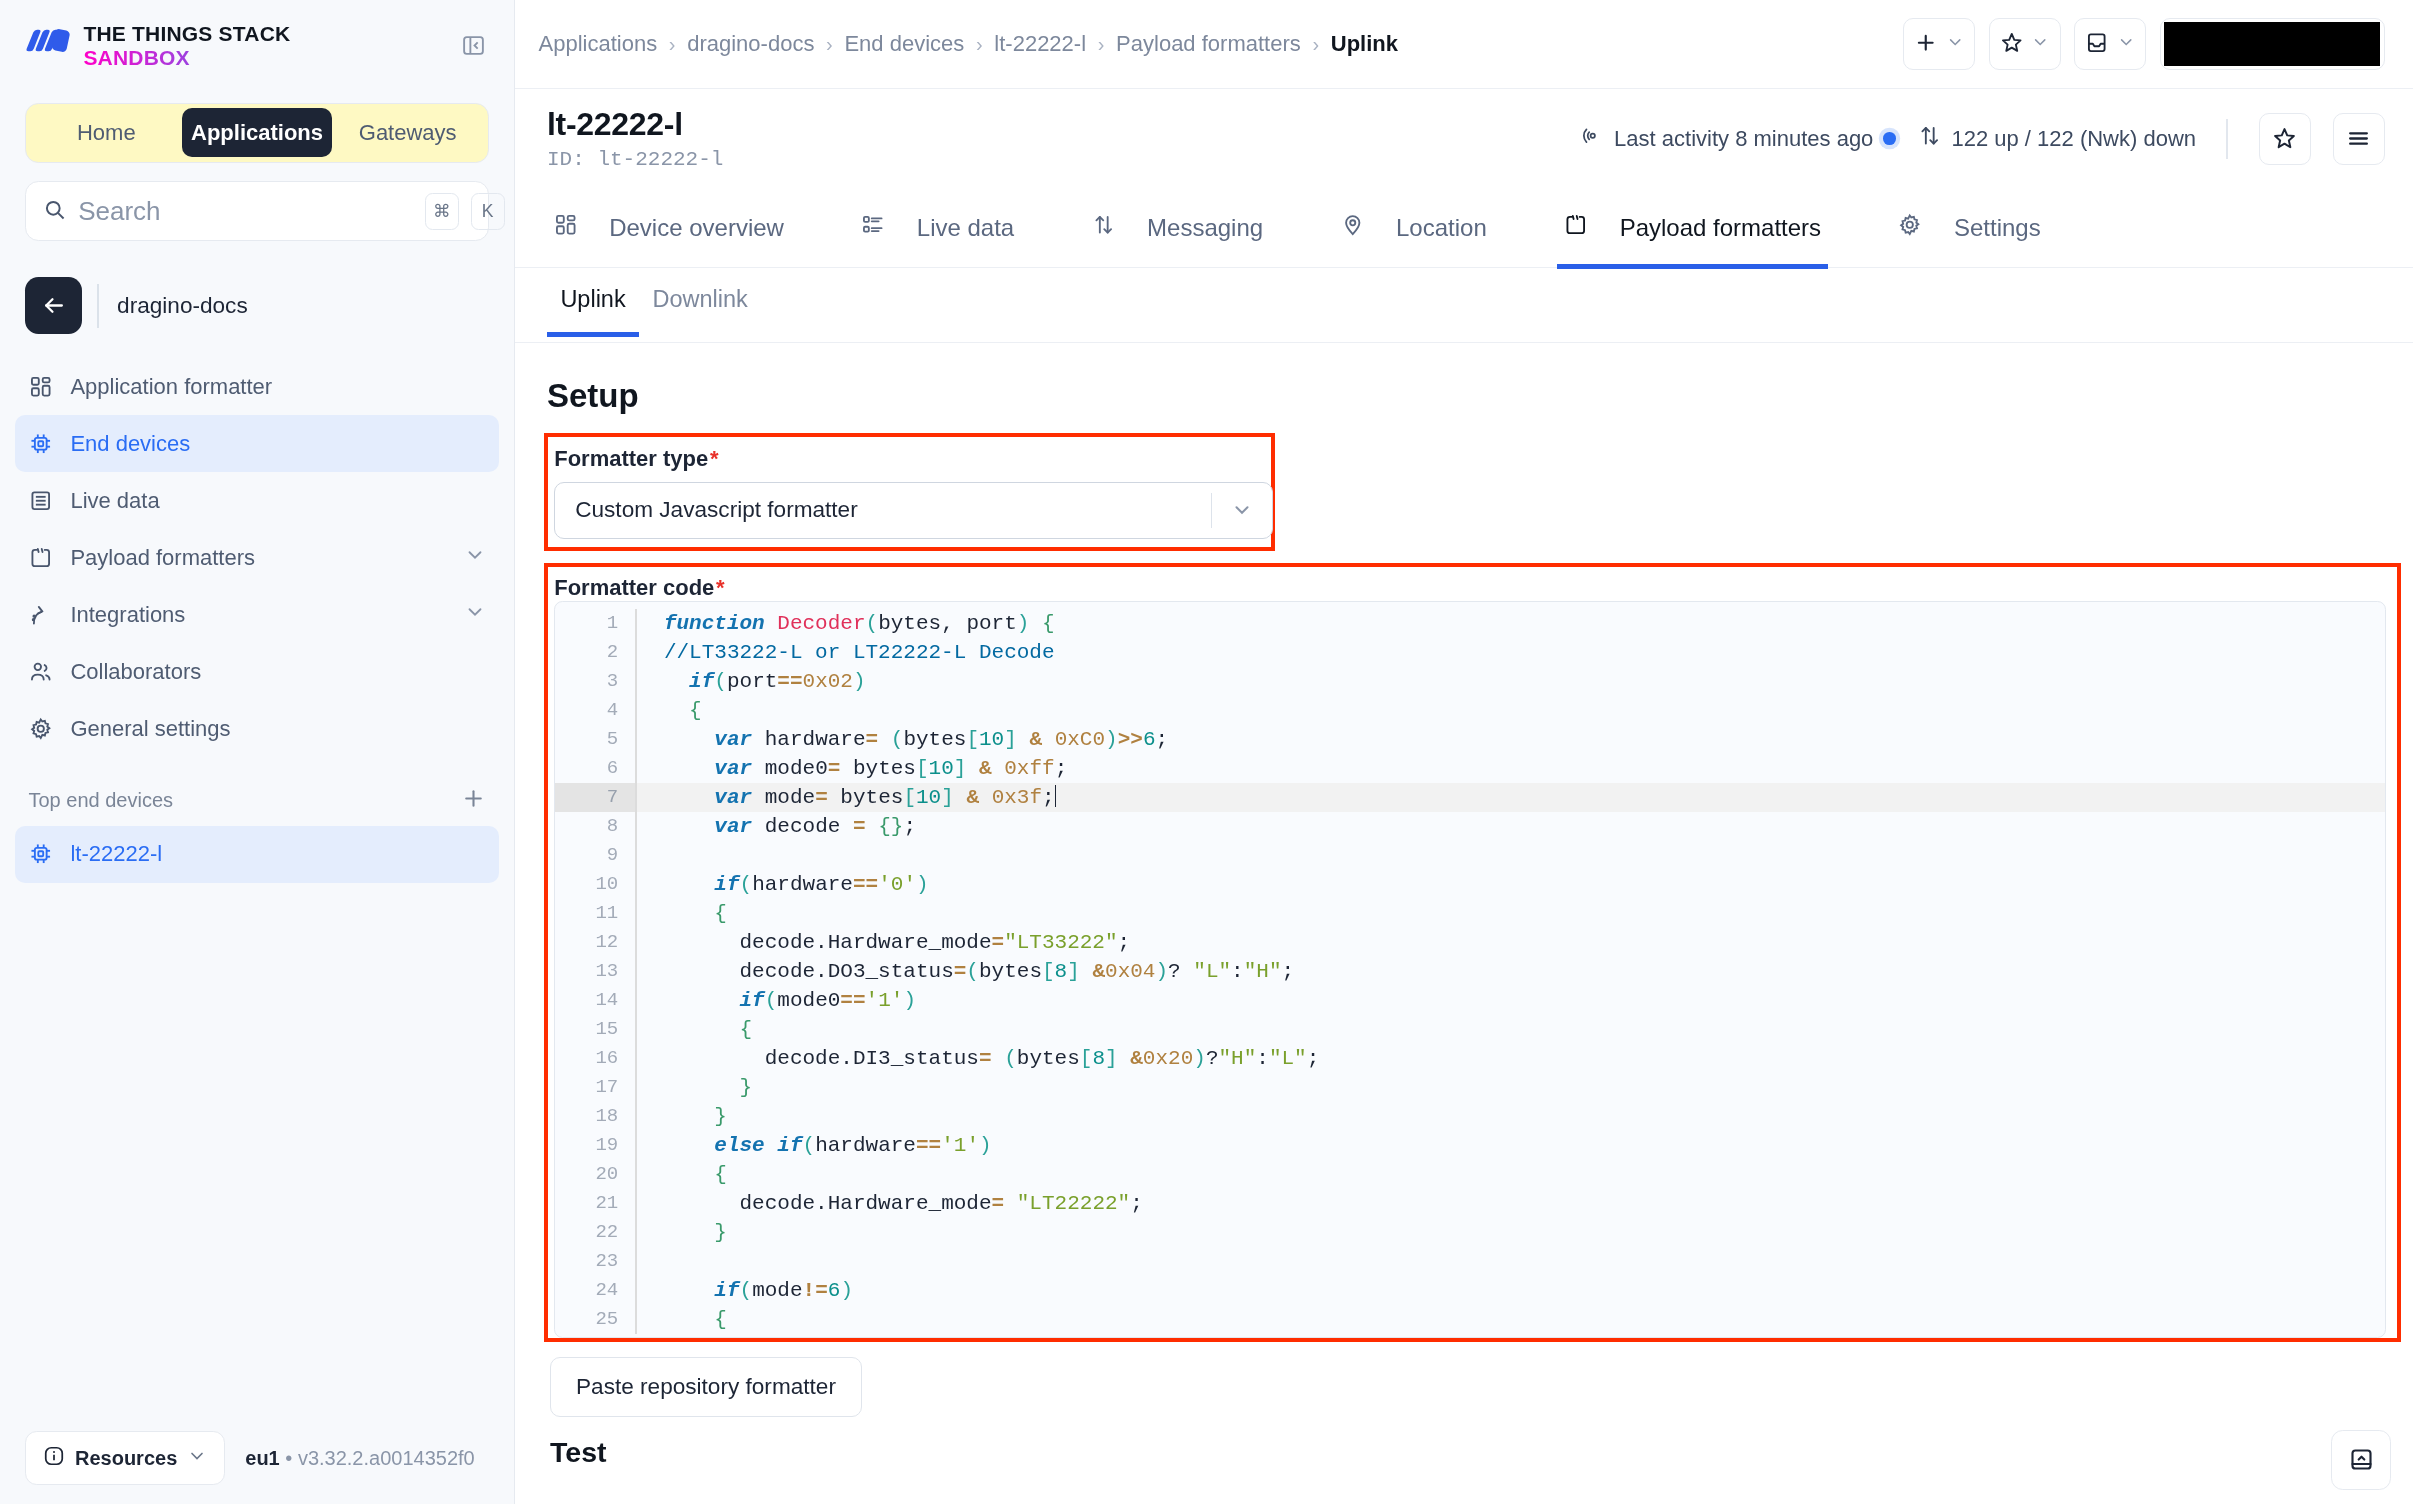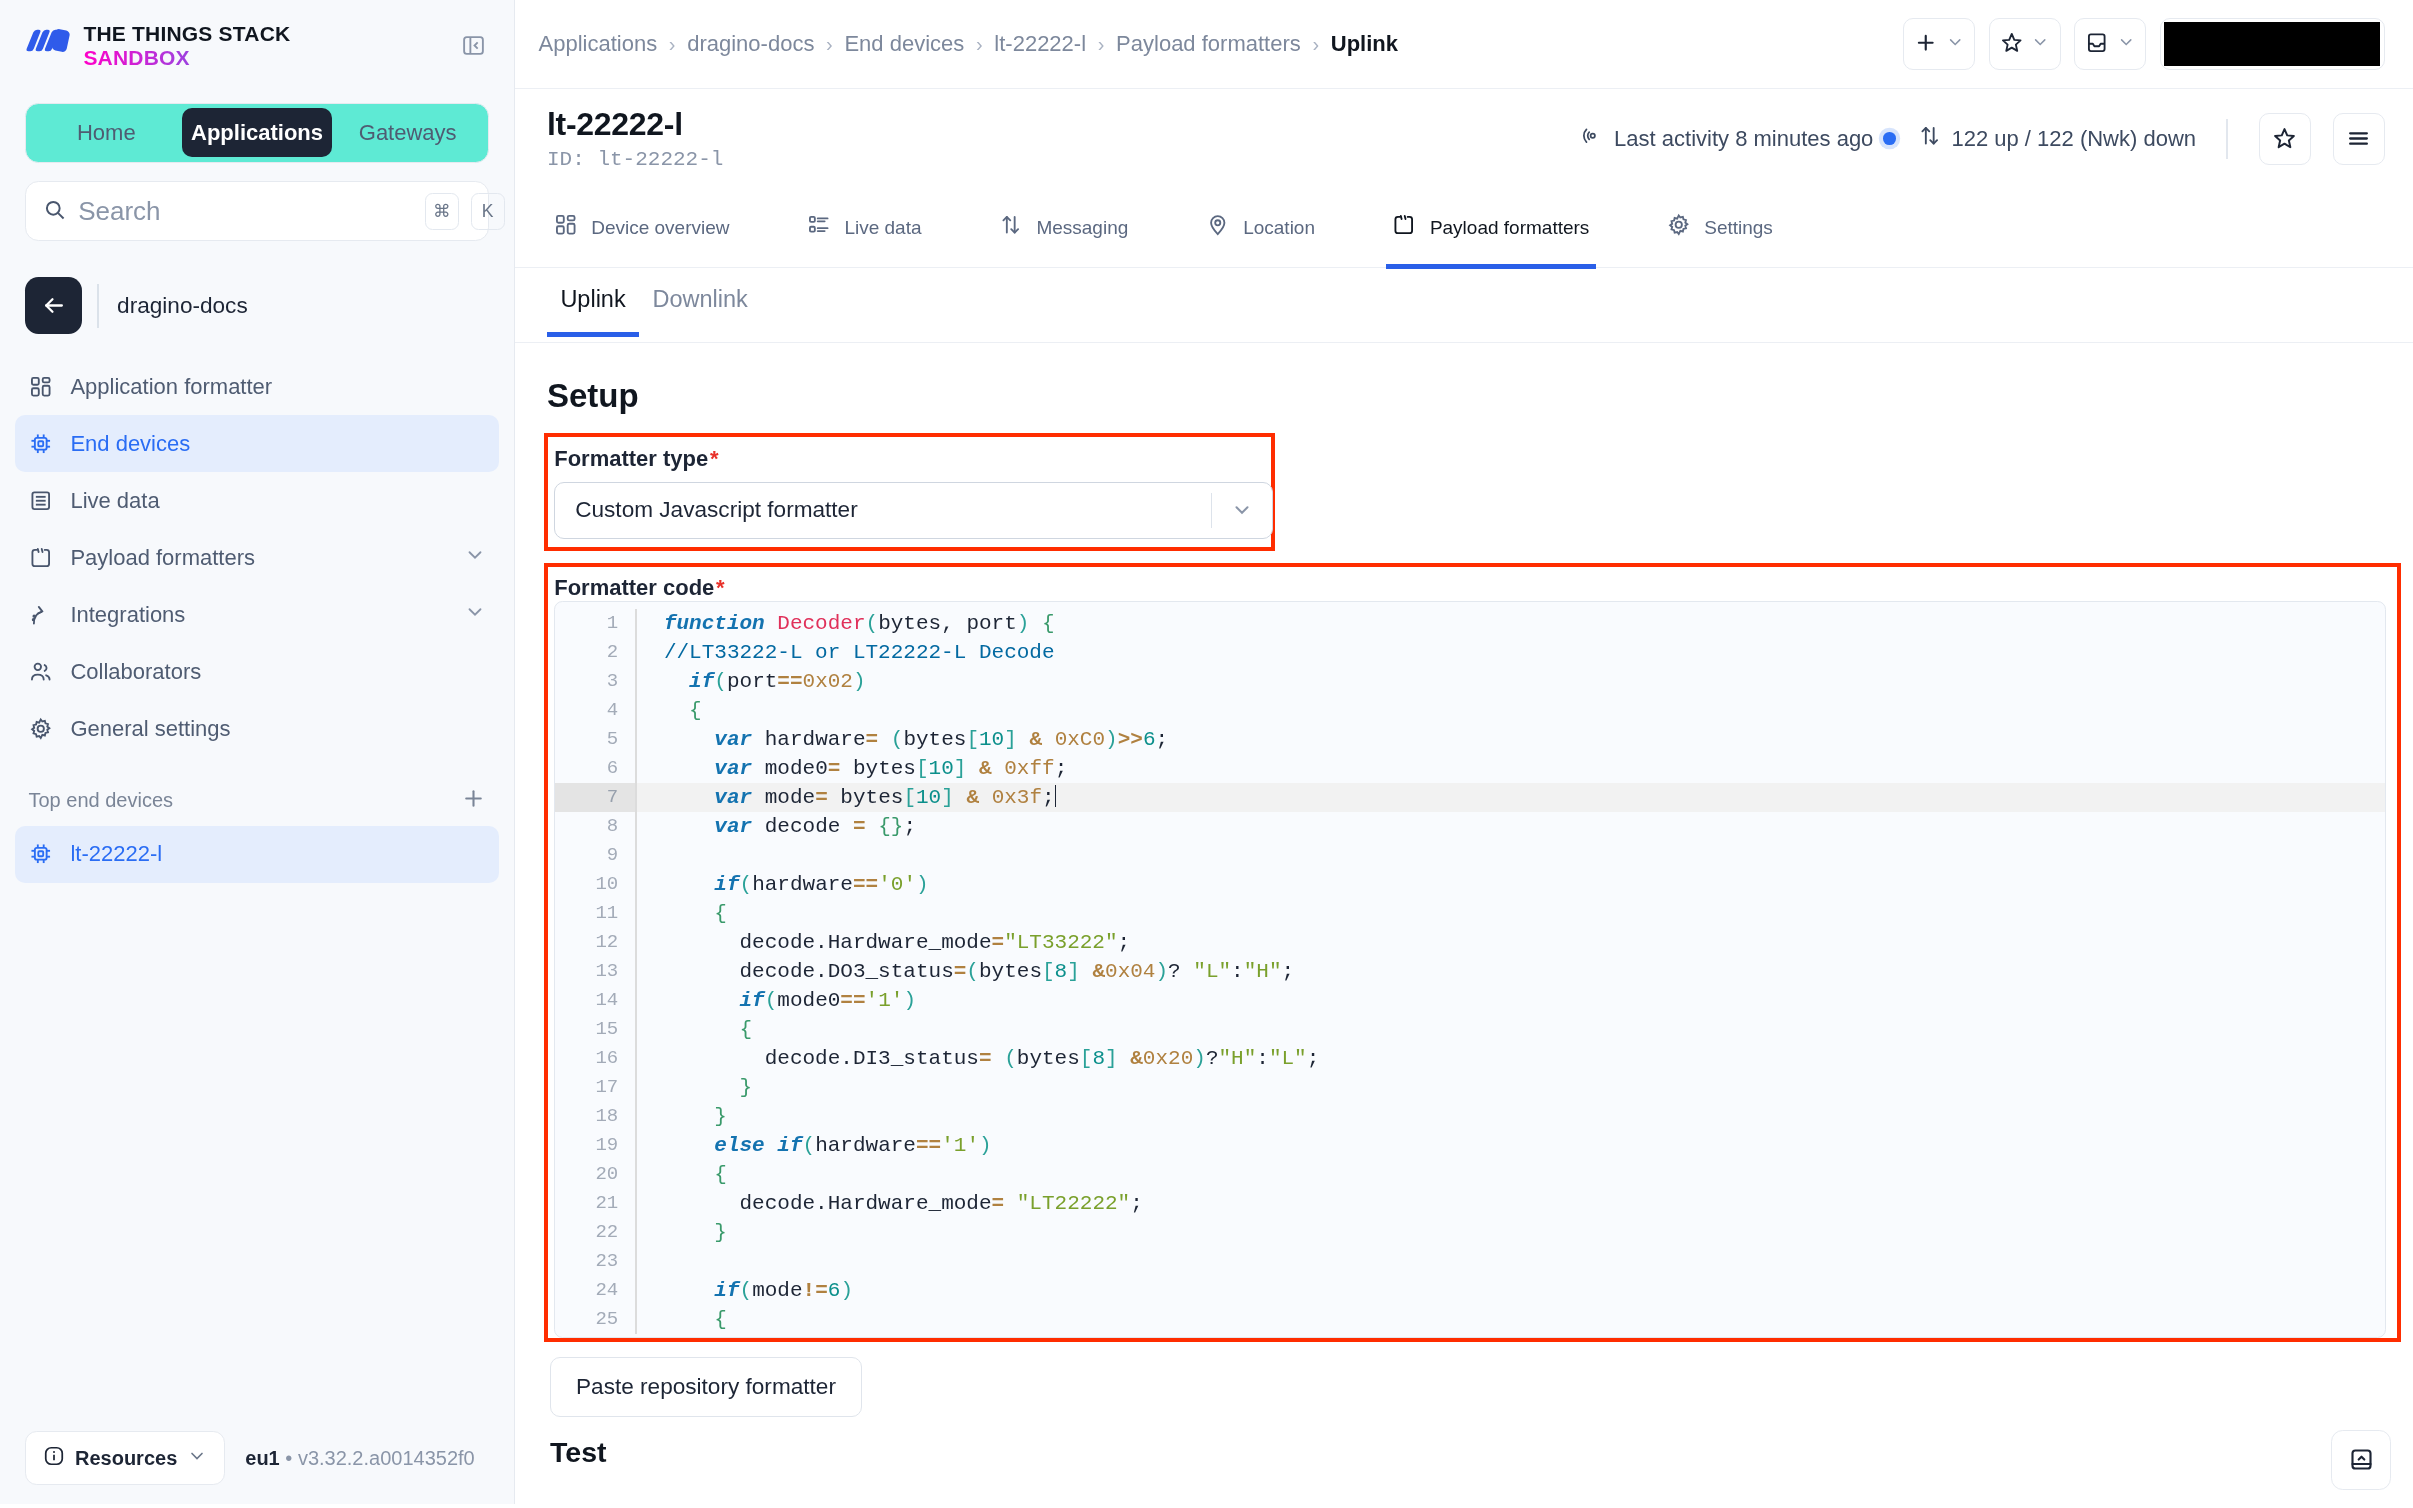--- a/index.html
+++ b/index.html
@@ -34,21 +34,21 @@
     -webkit-background-clip: text; background-clip: text; color: transparent;
   }
   .panel-toggle {
     margin-left: auto; width: 37px; height: 37px;
     display: flex; align-items: center; justify-content: center;
     border-radius: 6.7px; cursor: pointer;
   }
 
   .seg-wrap {
     margin: 11.7px 25px 0 25px;
-    background: #5eead4; border: 1.7px solid #e6eaf0; border-radius: 13.4px;
+    background: #fef9c3; border: 1.7px solid #e6eaf0; border-radius: 13.4px;
     height: 60px; display: flex; align-items: center; padding: 5px;
   }
   .seg {
     flex: 1; height: 49px; border-radius: 10px;
     display: flex; align-items: center; justify-content: center;
     font-size: 22px; color: #4f5c72; cursor: pointer; font-weight: 400;
   }
   .seg.active { background: #1d2535; color: #fff; font-weight: 700; }
 
   .search-box {
@@ -145,22 +145,22 @@
   .icon-btn {
     width: 52px; height: 52px; border: 1.7px solid #e6eaf0; border-radius: 10px;
     background:#fff; display:flex; align-items:center; justify-content:center; cursor:pointer;
   }
 
   .tabs {
     height: 80px; border-bottom: 1.7px solid #eceff4; display: flex; align-items: stretch;
     padding: 0 32px;
   }
   .tab {
-    display: flex; align-items: center; gap: 14px; padding: 0 6.7px;
-    margin-right: 64px; font-size: 19px; color: #5b6880; cursor: pointer;
+    display: flex; align-items: center; gap: 32px; padding: 0 6.7px;
+    margin-right: 64px; font-size: 24px; color: #5b6880; cursor: pointer;
     position: relative;
   }
   .tab.active { color: #10161f; }
   .tab.active::after {
     content: ""; position: absolute; left: 0; right: 0; bottom: -1.7px; height: 5px;
     background: #2a5fe8;
   }
 
   .content { flex: 1; overflow: hidden; padding: 0 0 0 0; position: relative; }
 

